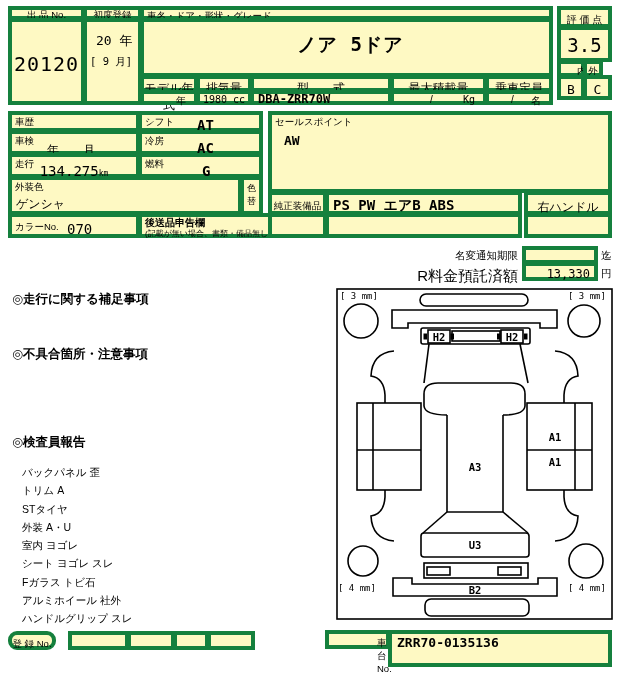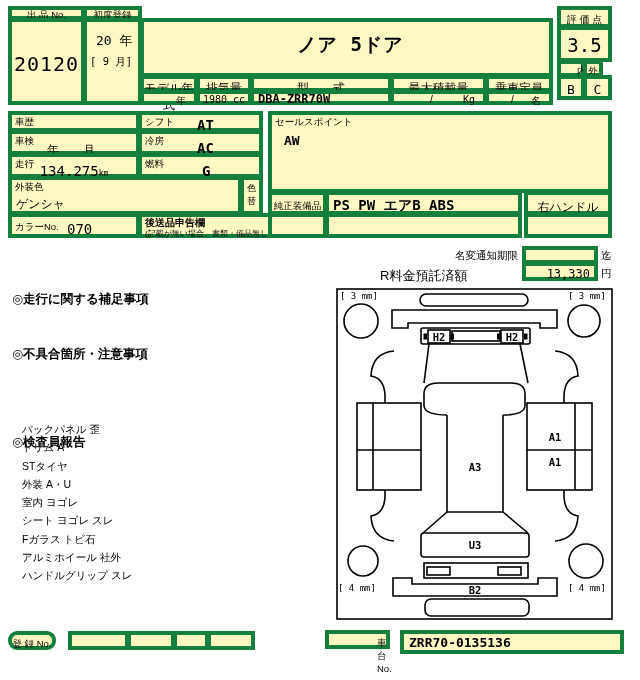--- a/index.html
+++ b/index.html
@@ -29,20 +29,23 @@
   </div>
 
   <div class="cell" style="left:83px;top:6px;width:59px;height:14px;">
     <div class="lb-c">初度登録</div>
   </div>
   <div class="cell" style="left:83px;top:18px;width:59px;height:87px;">
     <div class="mono" style="font-size:13px;padding:10px 0 0 9px;">20 年</div>
     <div class="mono" style="font-size:10.5px;padding:5px 0 0 3px;">[ 9 月]</div>
   </div>
 
+  <div class="cell" style="left:140px;top:6px;width:413px;height:14px;">
+    <div class="lb" style="padding-top:0;">車名・ドア・形状・グレード</div>
+  </div>
   <div class="cell" style="left:140px;top:18px;width:413px;height:59px;text-align:center;">
     <div class="mono" style="font-size:19px;font-weight:600;padding:10px 0 0 8px;letter-spacing:1px;">ノア 5ドア</div>
   </div>
 
   <div class="cell" style="left:140px;top:75px;width:58px;height:17px;">
     <div class="hdr-c">モデル年式</div>
   </div>
   <div class="cell" style="left:196px;top:75px;width:56px;height:17px;">
     <div class="hdr-c">排気量</div>
   </div>
@@ -153,30 +156,30 @@
   <div class="cell" style="left:524px;top:191px;width:88px;height:24px;">
     <div style="font-size:12px;text-align:center;padding-top:4px;">右ハンドル</div>
   </div>
   <div class="cell" style="left:524px;top:213px;width:88px;height:25px;"></div>
 
   <div class="txt" style="left:380px;top:249px;width:138px;text-align:right;font-size:10.5px;">名変通知期限</div>
   <div class="cell" style="left:522px;top:246px;width:76px;height:18px;">
     <div style="font-size:11px;text-align:right;padding-right:3px;"></div>
   </div>
   <div class="txt" style="left:601px;top:249px;font-size:10.5px;">迄</div>
-  <div class="txt" style="left:380px;top:267px;width:138px;text-align:left;font-size:13px;">R料金預託済額</div>
+  <div class="txt" style="left:380px;top:267px;width:138px;text-align:right;font-size:15px;">R料金預託済額</div>
   <div class="cell" style="left:522px;top:262px;width:76px;height:19px;">
     <div class="mono" style="font-size:12px;text-align:right;padding:1px 4px 0 0;">13,330</div>
   </div>
   <div class="txt" style="left:601px;top:267px;font-size:10.5px;">円</div>
 
   <div class="txt" style="left:12px;top:291px;font-size:12.5px;font-weight:600;">◎走行に関する補足事項</div>
   <div class="txt" style="left:12px;top:346px;font-size:12.5px;font-weight:600;">◎不具合箇所・注意事項</div>
   <div class="txt" style="left:12px;top:434px;font-size:12.5px;font-weight:600;">◎検査員報告</div>
-  <div class="txt" style="left:22px;top:420px;font-size:10.5px;line-height:18.3px;">
+  <div class="txt" style="left:22px;top:463px;font-size:10.5px;line-height:18.3px;">
     <div>バックパネル 歪</div>
     <div>トリム A</div>
     <div>STタイヤ</div>
     <div>外装 A・U</div>
     <div>室内 ヨゴレ</div>
     <div>シート ヨゴレ スレ</div>
     <div>Fガラス トビ石</div>
     <div>アルミホイール 社外</div>
     <div>ハンドルグリップ  スレ</div>
   </div>
@@ -258,17 +261,17 @@
     <div style="font-size:9.5px;text-align:center;padding-top:3px;">登 録 No.</div>
   </div>
   <div class="cell" style="left:68px;top:631px;width:61px;height:19px;"></div>
   <div class="cell" style="left:127px;top:631px;width:48px;height:19px;"></div>
   <div class="cell" style="left:173px;top:631px;width:36px;height:19px;"></div>
   <div class="cell" style="left:207px;top:631px;width:48px;height:19px;"></div>
 
   <div class="cell" style="left:325px;top:630px;width:65px;height:19px;padding-left:48px;">
     <div style="font-size:9.5px;text-align:center;padding-top:3px;">車 台 No.</div>
   </div>
-  <div class="cell" style="left:388px;top:630px;width:224px;height:24px;margin-left:12px;">
+  <div class="cell" style="left:388px;top:630px;width:224px;height:37px;">
     <div class="mono" style="font-size:13px;font-weight:600;padding:1px 0 0 5px;">ZRR70-0135136</div>
   </div>
 
 </div>
 
 </body></html>

